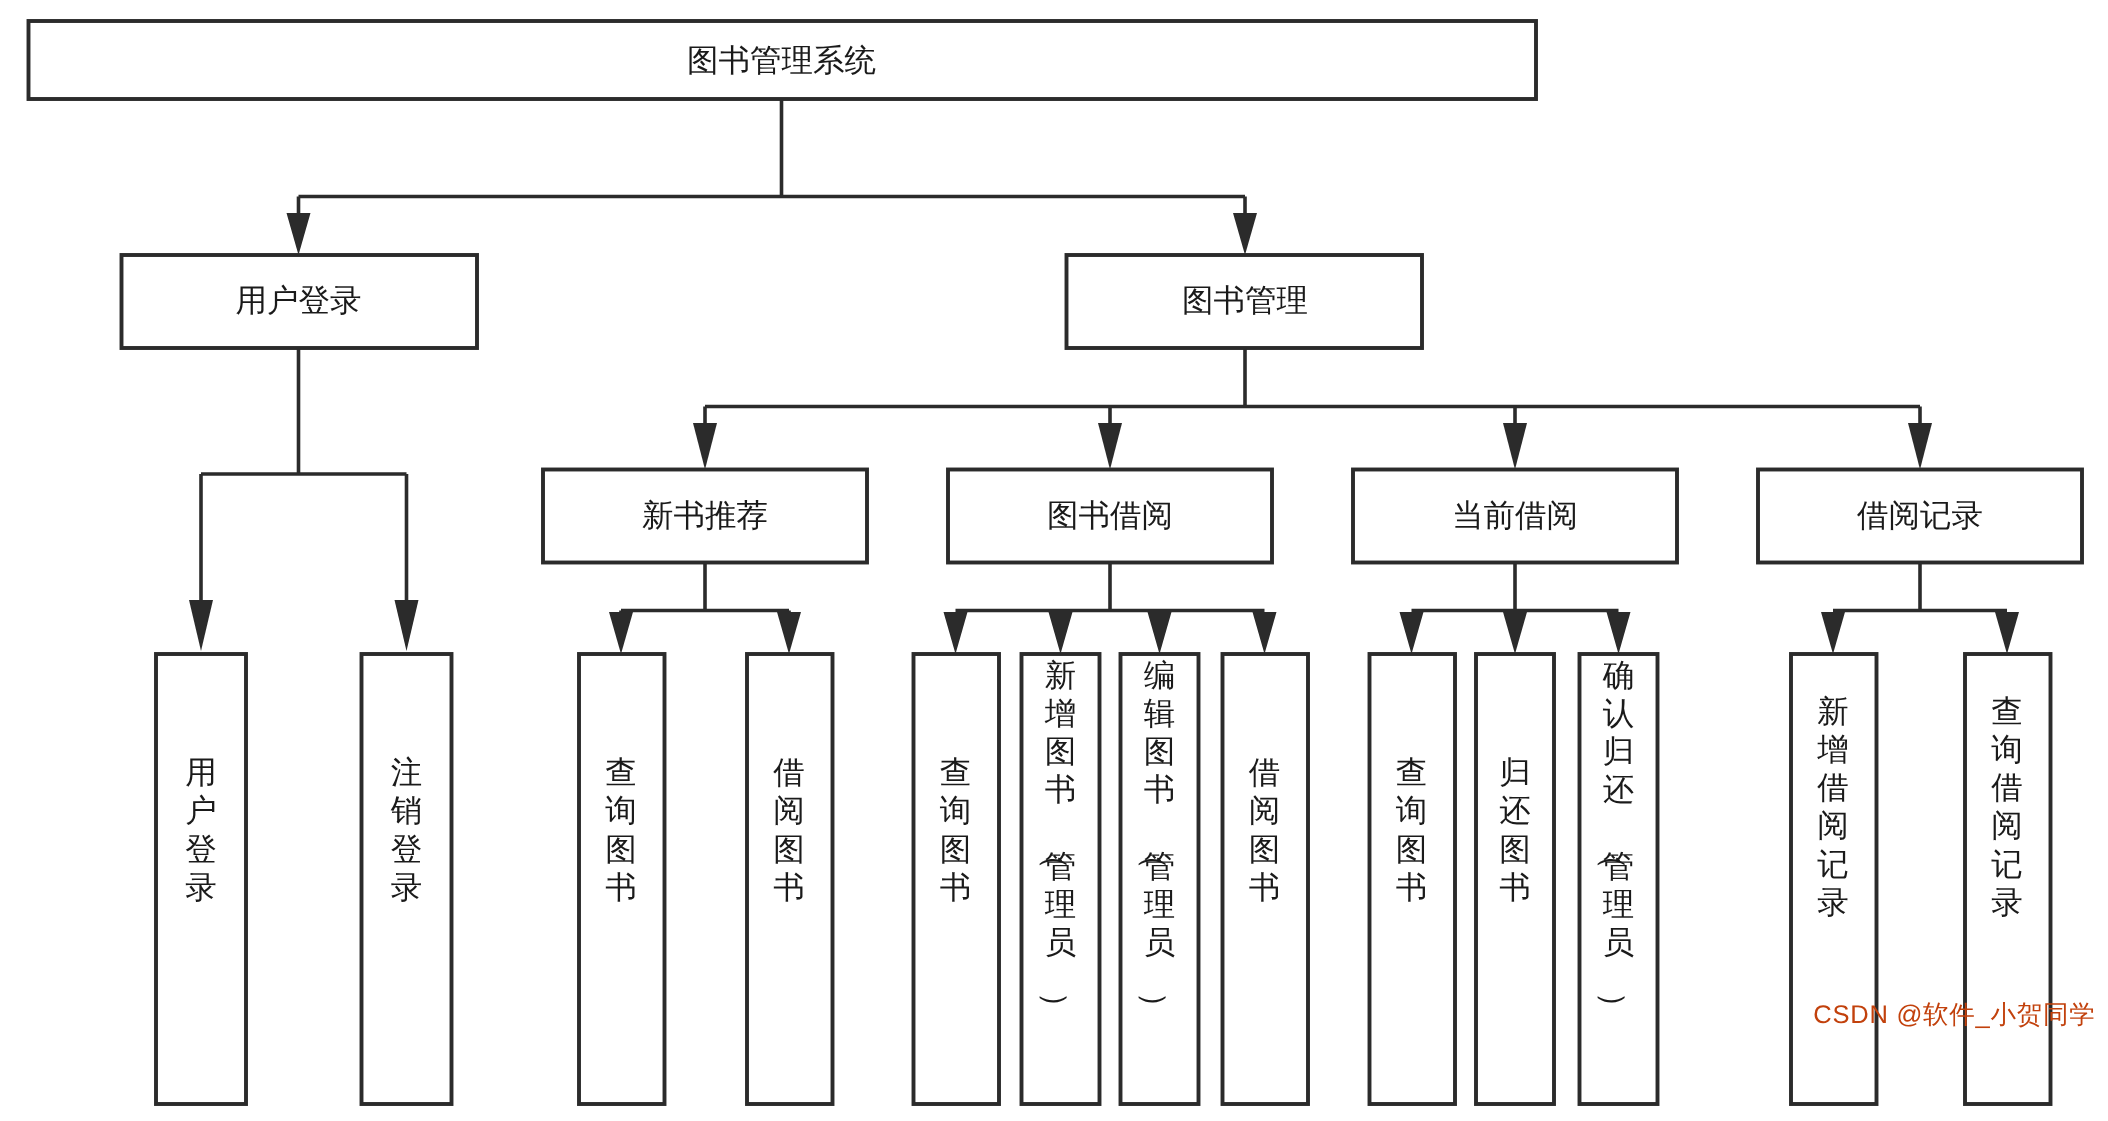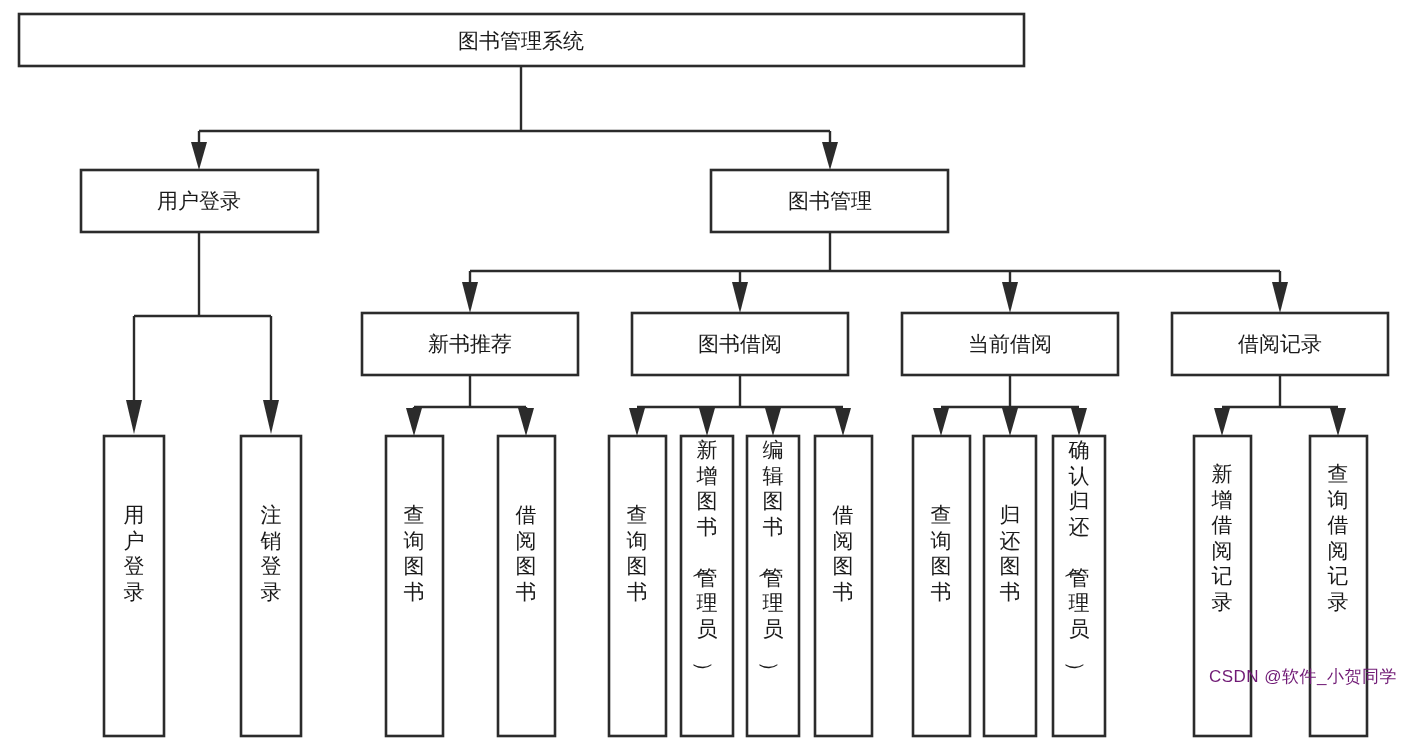--- a/index.html
+++ b/index.html
@@ -53,21 +53,21 @@
     font-size: 21px;
     fill: #1a1a1a;
     text-anchor: middle;
   }
   .watermark {
     position: absolute;
     right: 8px;
     bottom: 5px;
     font-family: "Liberation Sans", "DejaVu Sans", sans-serif;
     font-size: 17px;
-    color: #701a75;
+    color: #c2410c;
     letter-spacing: 0.5px;
     white-space: nowrap;
     user-select: none;
   }
 </style>
 </head>
 <body>
 
 <div id="diagram-root">
 

